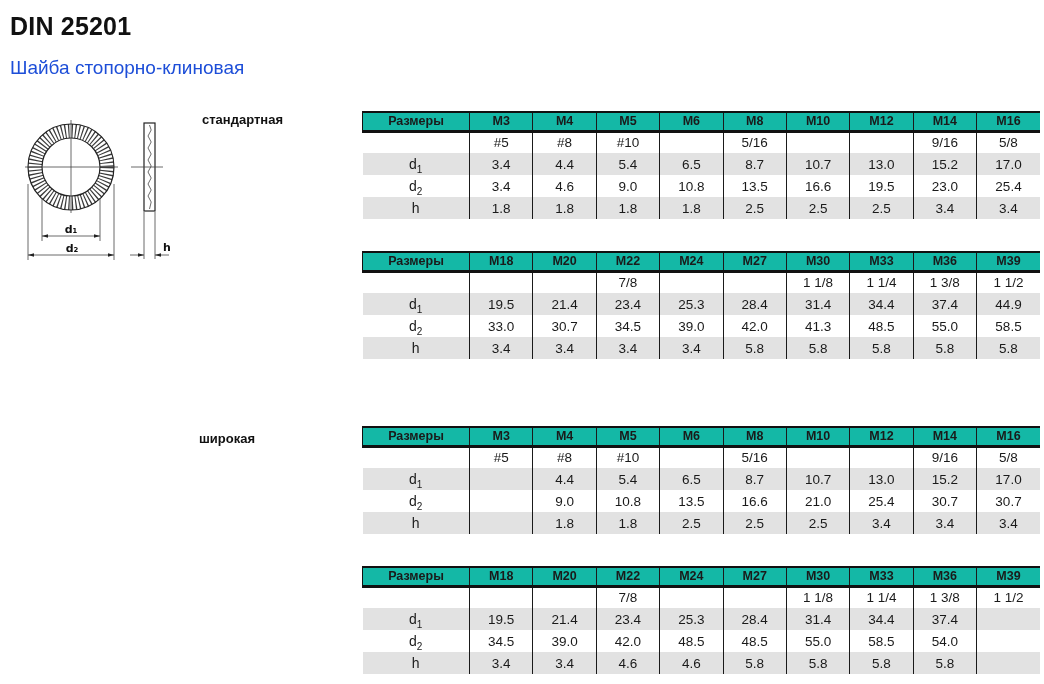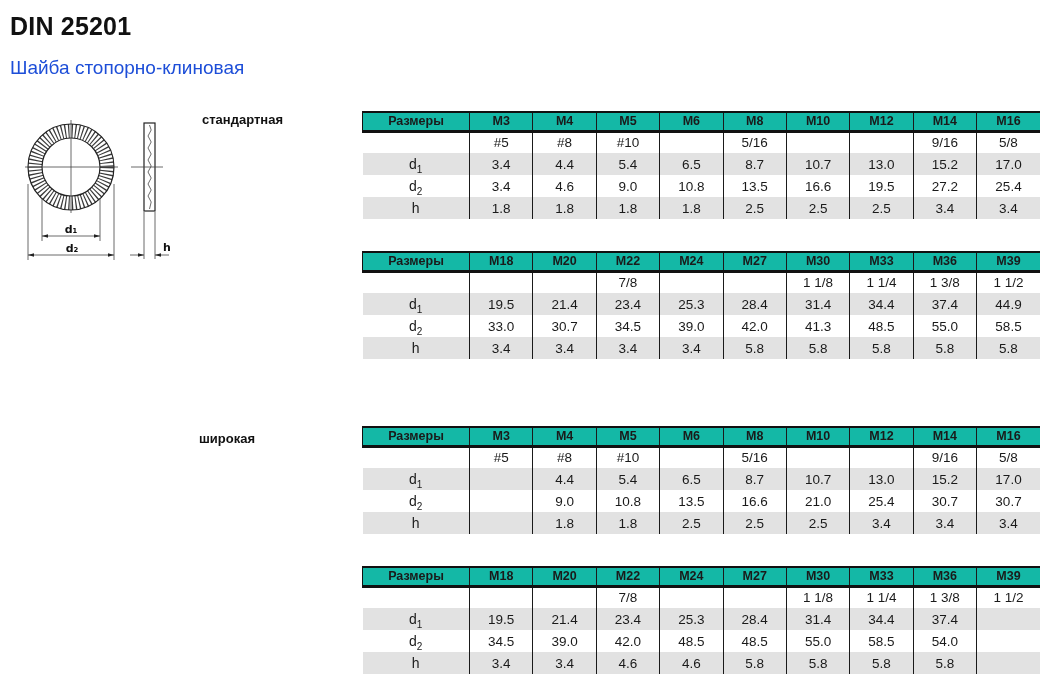--- a/index.html
+++ b/index.html
@@ -142,21 +142,21 @@
         </tr>
         <tr>
           <td class="rowlabel">d<sub>2</sub></td>
           <td>3.4</td>
           <td>4.6</td>
           <td>9.0</td>
           <td>10.8</td>
           <td>13.5</td>
           <td>16.6</td>
           <td>19.5</td>
-          <td>27.2</td>
+          <td>23.0</td>
           <td>25.4</td>
         </tr>
         <tr>
           <td class="rowlabel">h</td>
           <td>1.8</td>
           <td>1.8</td>
           <td>1.8</td>
           <td>1.8</td>
           <td>2.5</td>
           <td>2.5</td>

